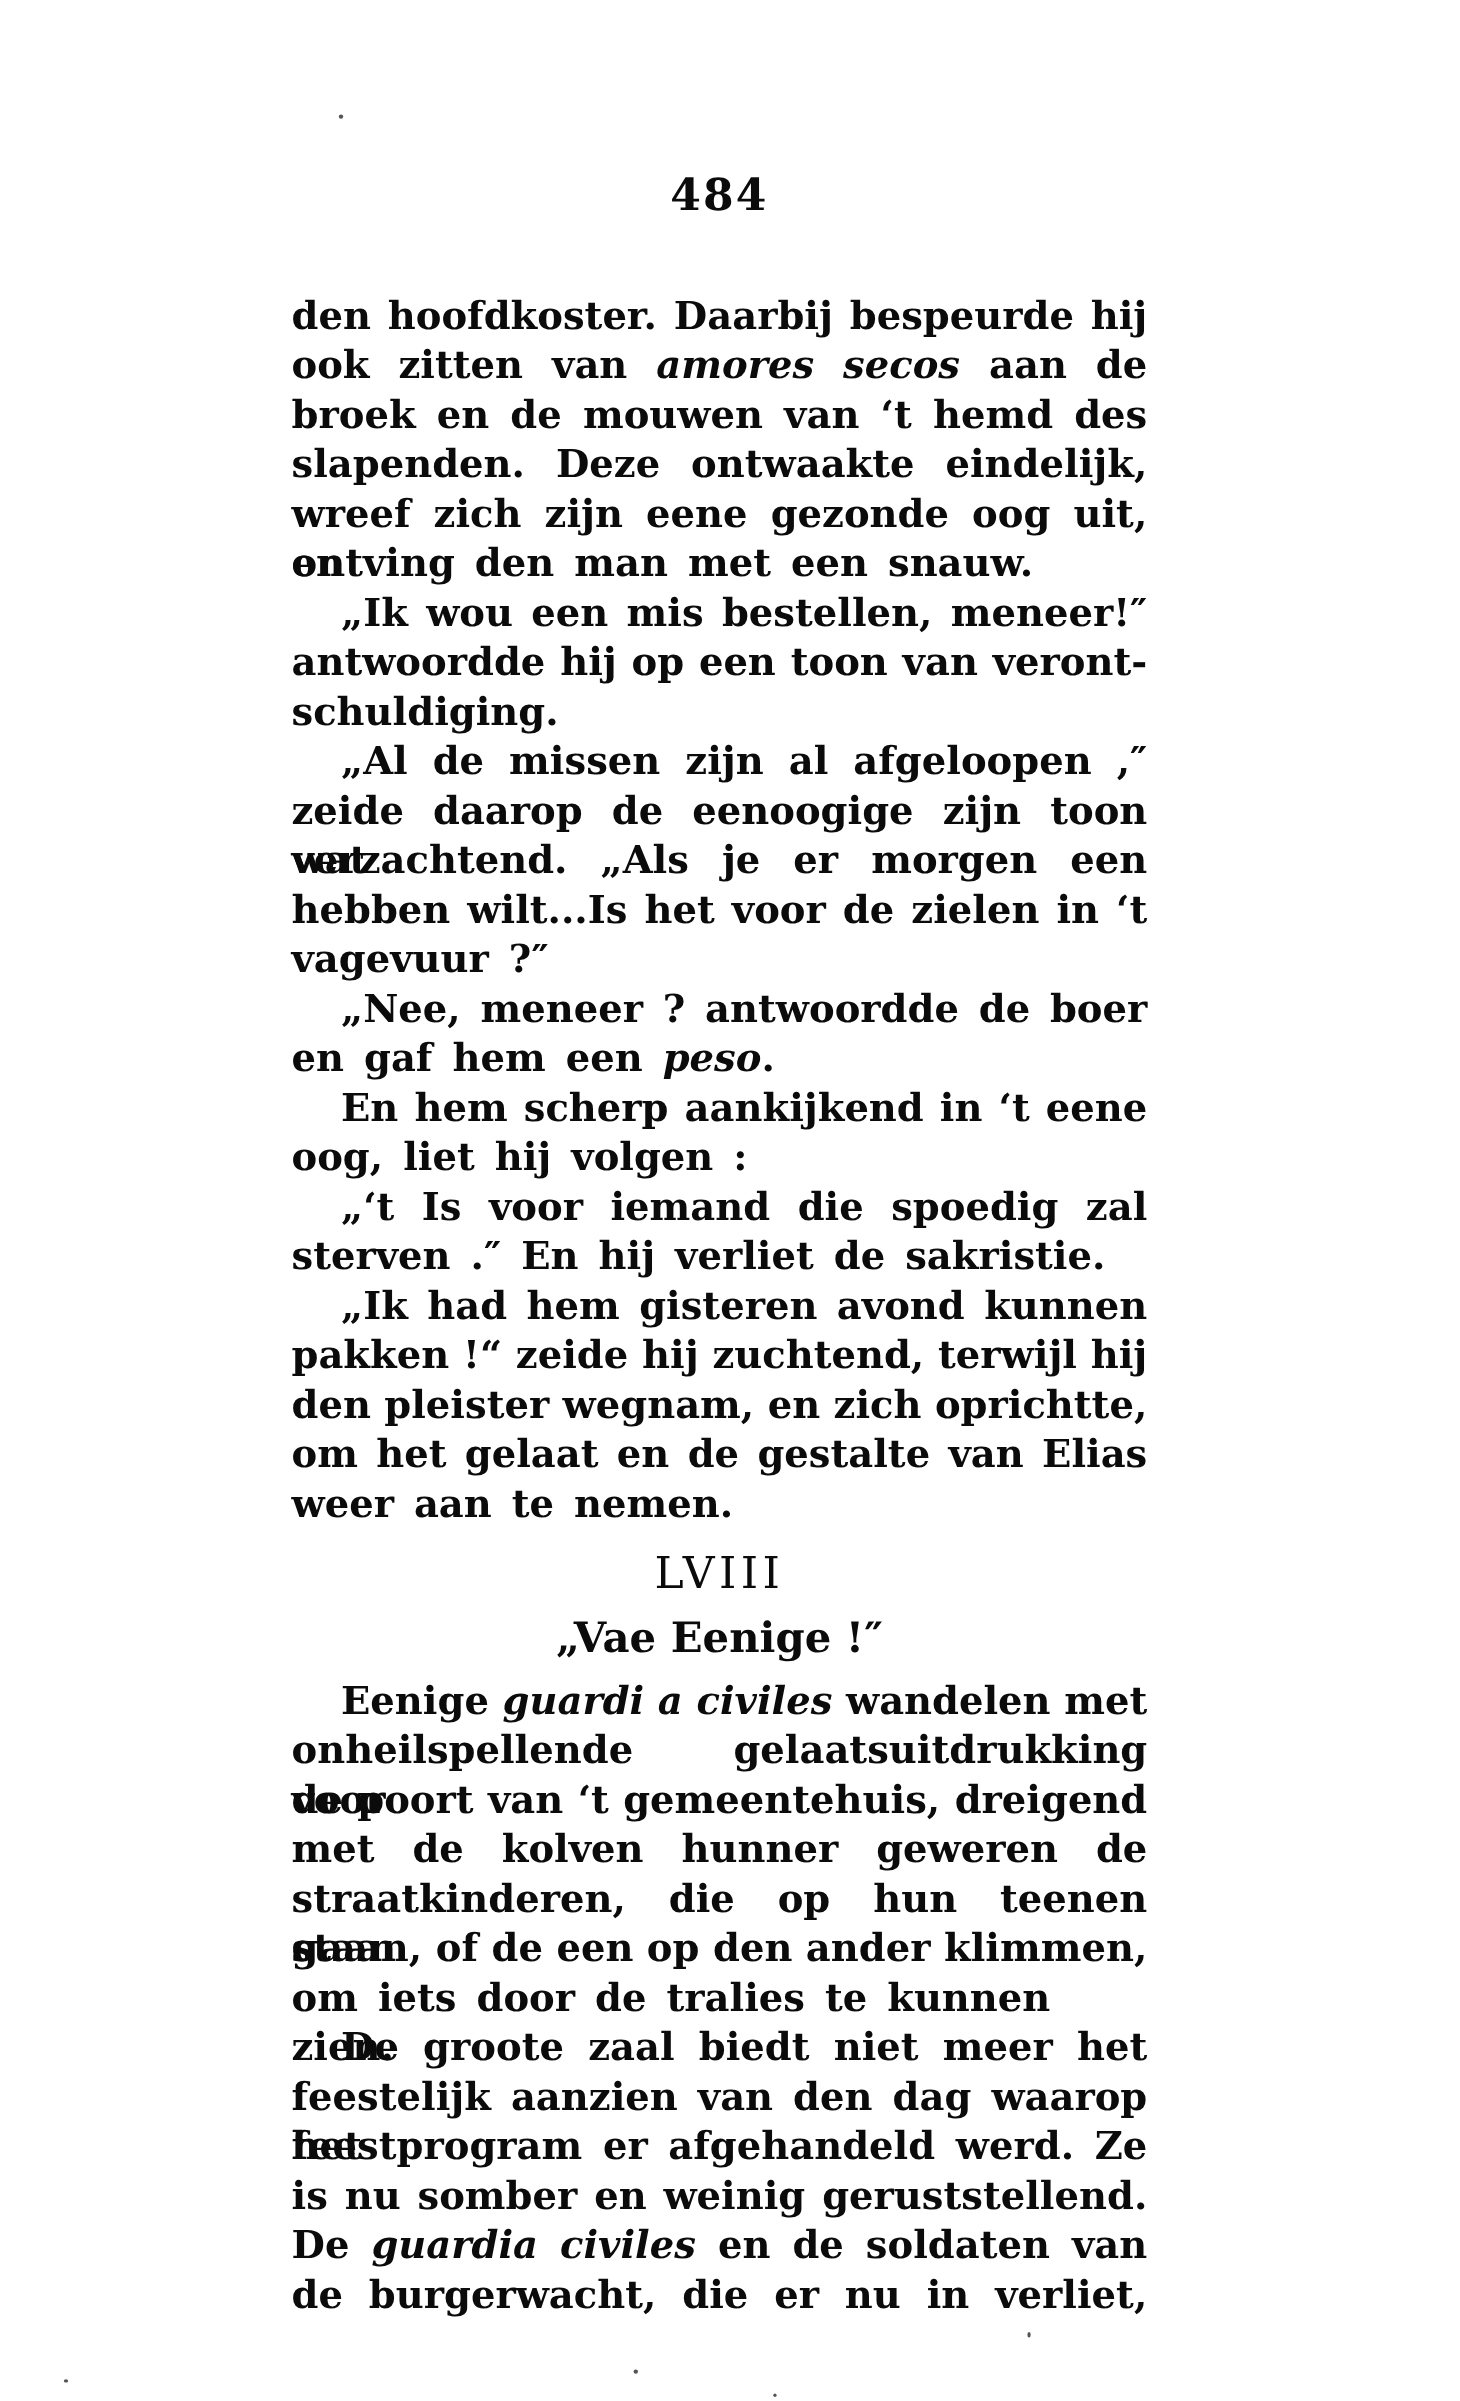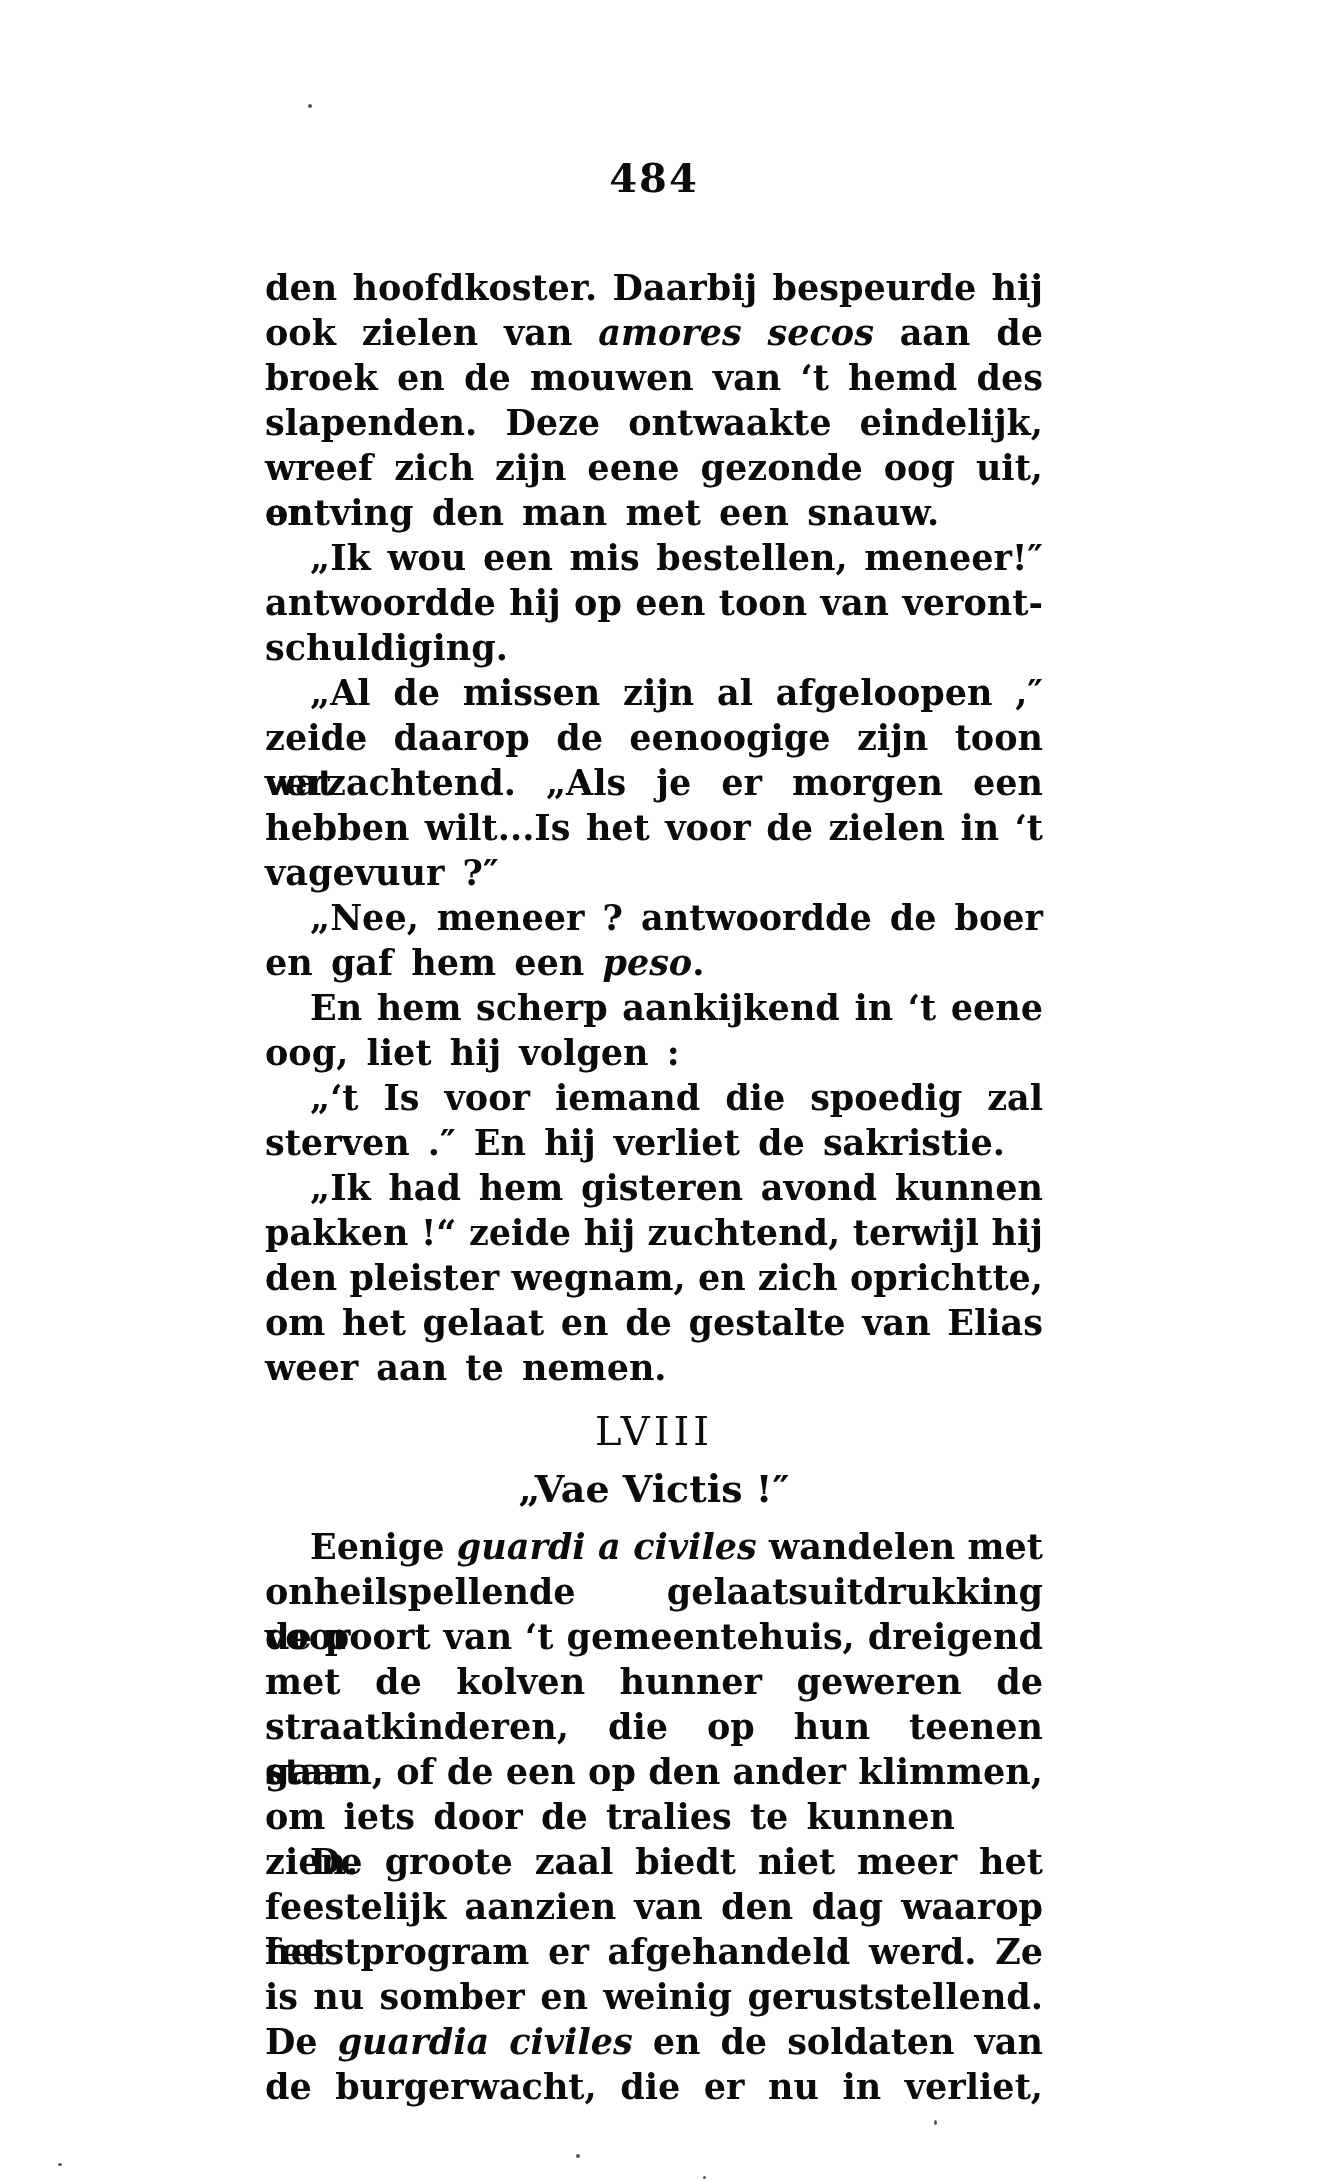--- a/index.html
+++ b/index.html
@@ -59,21 +59,21 @@
 <body>
 
 <div class="page">
 
   <div class="pagenum">484</div>
 
   <div class="column">
 
     <div>
         <div class="line j"><span>den hoofdkoster. Daarbij bespeurde hij</span></div>
-        <div class="line j"><span>ook zielen van </span><span class="it">amores secos</span><span> aan de</span></div>
+        <div class="line j"><span>ook zitten van </span><span class="it">amores secos</span><span> aan de</span></div>
         <div class="line j"><span>broek en de mouwen van ‘t hemd des</span></div>
         <div class="line j"><span>slapenden. Deze ontwaakte eindelijk,</span></div>
         <div class="line j"><span>wreef zich zijn eene gezonde oog uit, en</span></div>
         <div class="line"><span>ontving den man met een snauw.</span></div>
         <div class="line j ind"><span>„Ik wou een mis bestellen, meneer!″</span></div>
         <div class="line j"><span>antwoordde hij op een toon van veront-</span></div>
         <div class="line"><span>schuldiging.</span></div>
         <div class="line j ind"><span>„Al de missen zijn al afgeloopen ,″</span></div>
         <div class="line j"><span>zeide daarop de eenoogige zijn toon wat</span></div>
         <div class="line j"><span>verzachtend. „Als je er morgen een</span></div>
@@ -87,21 +87,21 @@
         <div class="line"><span>sterven .″ En hij verliet de sakristie.</span></div>
         <div class="line j ind"><span>„Ik had hem gisteren avond kunnen</span></div>
         <div class="line j"><span>pakken !“ zeide hij zuchtend, terwijl hij</span></div>
         <div class="line j"><span>den pleister wegnam, en zich oprichtte,</span></div>
         <div class="line j"><span>om het gelaat en de gestalte van Elias</span></div>
         <div class="line"><span>weer aan te nemen.</span></div>
       </div>
 
     <div class="chapter-num">LVIII</div>
 
-    <div class="chapter-title">„Vae Victis !″</div>
+    <div class="chapter-title">„Vae Eenige !″</div>
 
     <div>
         <div class="line j ind"><span>Eenige </span><span class="it">guardi a civiles</span><span> wandelen met</span></div>
         <div class="line j"><span>onheilspellende gelaatsuitdrukking voor</span></div>
         <div class="line j"><span>de poort van ‘t gemeentehuis, dreigend</span></div>
         <div class="line j"><span>met de kolven hunner geweren de</span></div>
         <div class="line j"><span>straatkinderen, die op hun teenen gaan</span></div>
         <div class="line j"><span>staan, of de een op den ander klimmen,</span></div>
         <div class="line"><span>om iets door de tralies te kunnen zien.</span></div>
         <div class="line j ind"><span>De groote zaal biedt niet meer het</span></div>

